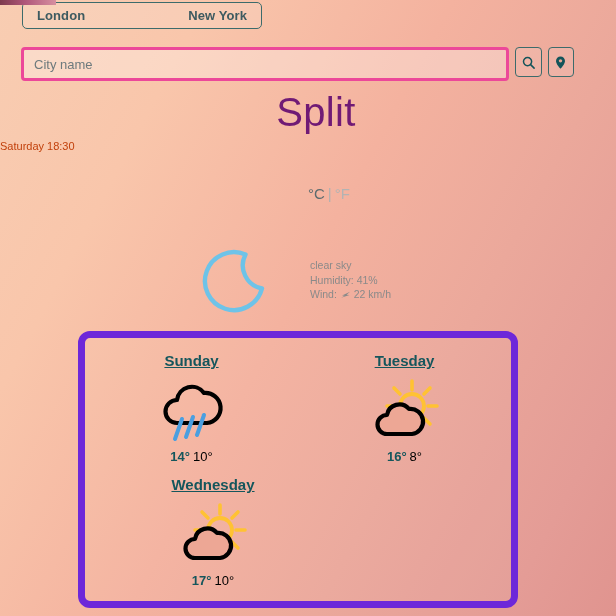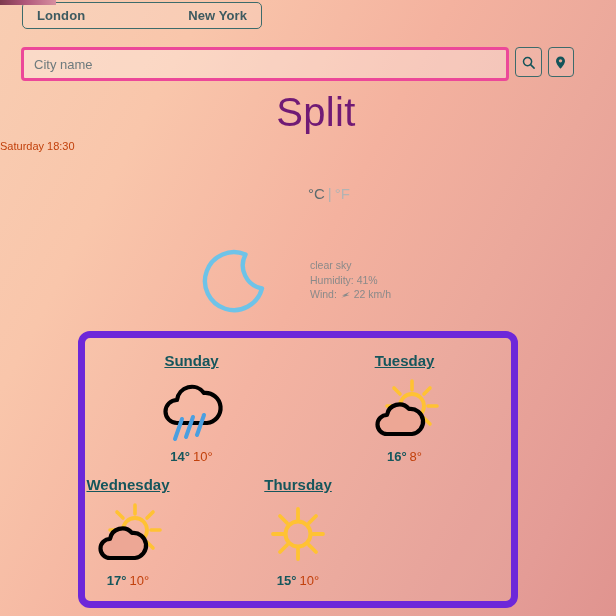--- a/index.html
+++ b/index.html
@@ -197,21 +197,21 @@
     display: flex;
     align-items: center;
     justify-content: center;
   }
   .fc-temps {
     margin-top: 4px;
     font-size: 13px;
     white-space: nowrap;
   }
   .fc-hi { font-weight: bold; color: #15565c; }
-  .fc-lo { color: #c2410c; margin-left: 3px; }
+  .fc-lo { color: #000000; margin-left: 3px; }
 </style>
 </head>
 <body>
 
 <div class="top-strip"></div>
 
 <div class="tabbar">
   <span class="tab">London</span>
   <span class="tab">New York</span>
 </div>
@@ -326,39 +326,18 @@
           </g>
           <circle cx="42" cy="29" r="12" fill="none" stroke="#ffc233" stroke-width="3.8"></circle>
           <path d="M17 57 A9.5 9.5 0 0 1 17 38 A12.5 12.5 0 0 1 39 32 A10 10 0 0 1 42 57 Z" fill="#eda795" stroke="#000" stroke-width="4.2" stroke-linejoin="round"></path>
         </svg>
       </div>
       <div class="fc-temps">
         <span class="fc-hi">17°</span><span class="fc-lo">10°</span>
       </div>
     </div>
 
-    <div class="fc-day">
-      <div class="fc-name">Thursday</div>
-      <div class="fc-icon">
-        <svg width="70" height="66" viewBox="0 0 70 66">
-          <g stroke="#ffc233" stroke-width="3.8" stroke-linecap="round">
-            <line x1="35" y1="8" x2="35" y2="18"></line>
-            <line x1="35" y1="48" x2="35" y2="58"></line>
-            <line x1="10" y1="33" x2="20" y2="33"></line>
-            <line x1="50" y1="33" x2="60" y2="33"></line>
-            <line x1="17" y1="15" x2="24" y2="22"></line>
-            <line x1="46" y1="44" x2="53" y2="51"></line>
-            <line x1="53" y1="15" x2="46" y2="22"></line>
-            <line x1="24" y1="44" x2="17" y2="51"></line>
-          </g>
-          <circle cx="35" cy="33" r="12.5" fill="none" stroke="#ffc233" stroke-width="4"></circle>
-        </svg>
-      </div>
-      <div class="fc-temps">
-        <span class="fc-hi">15°</span><span class="fc-lo">10°</span>
-      </div>
-    </div>
 
     <div class="fc-day"></div>
 
   </div>
 
 </div>
 
 </body></html>

